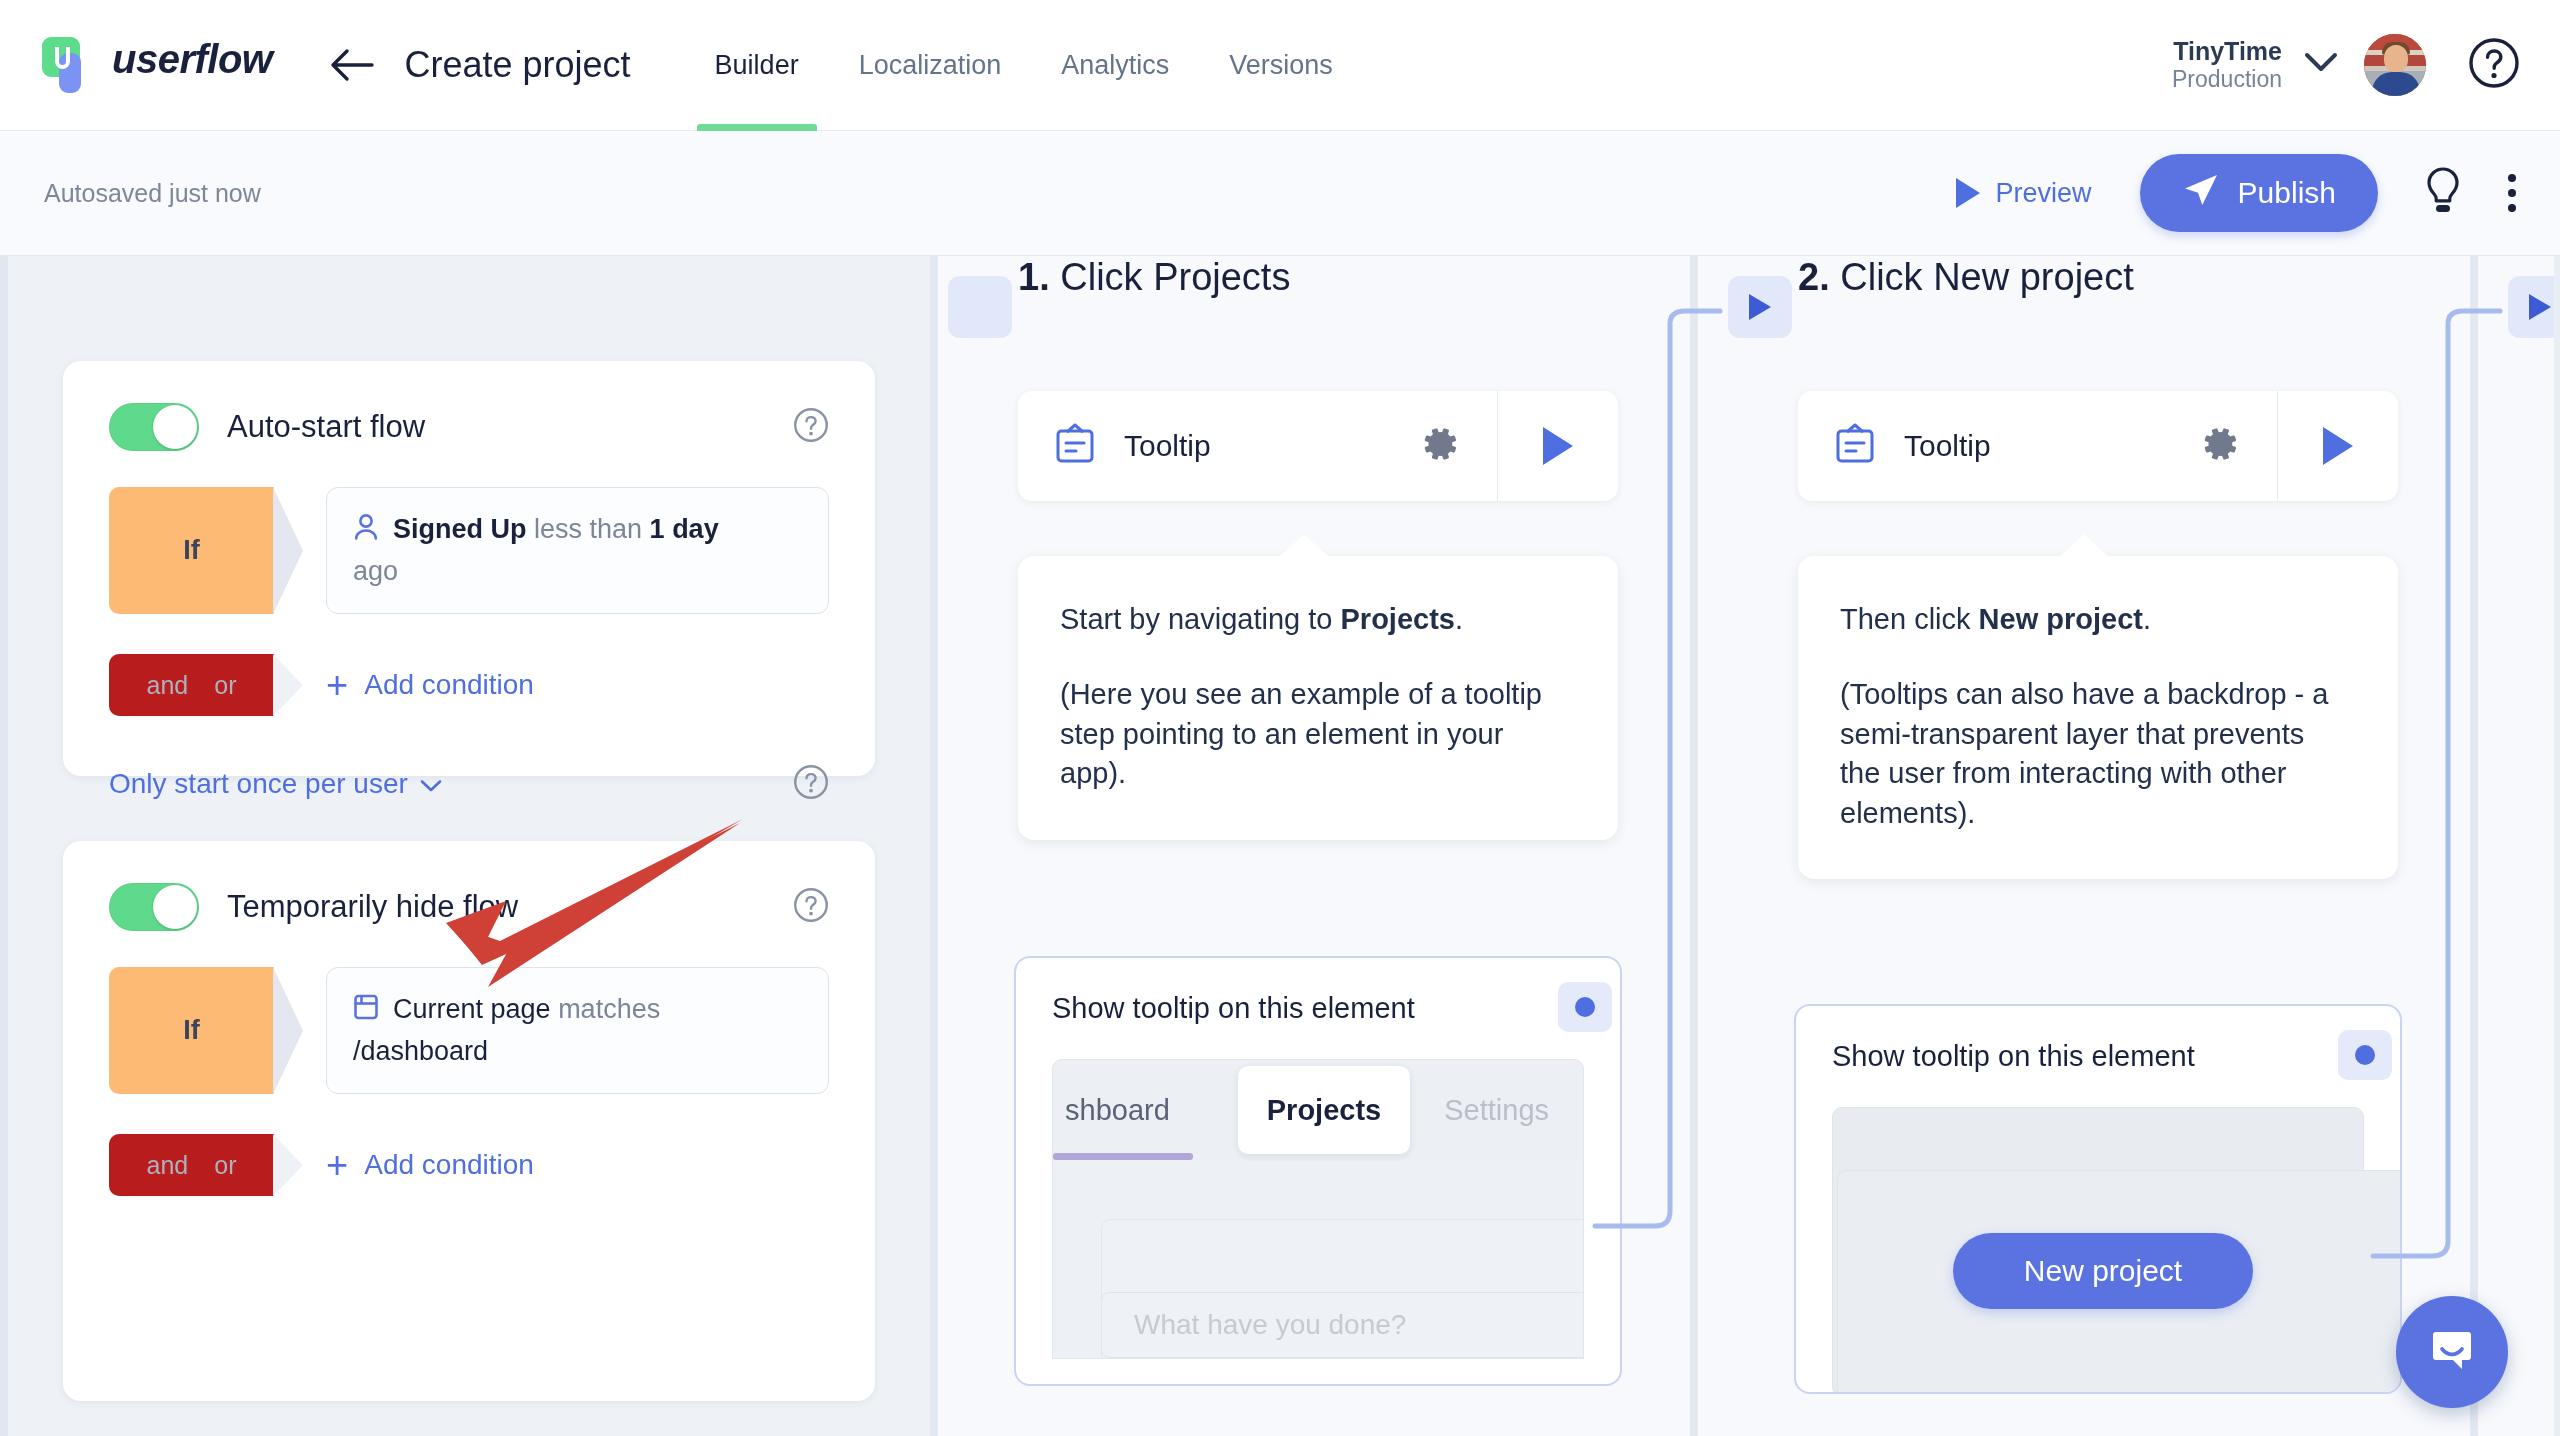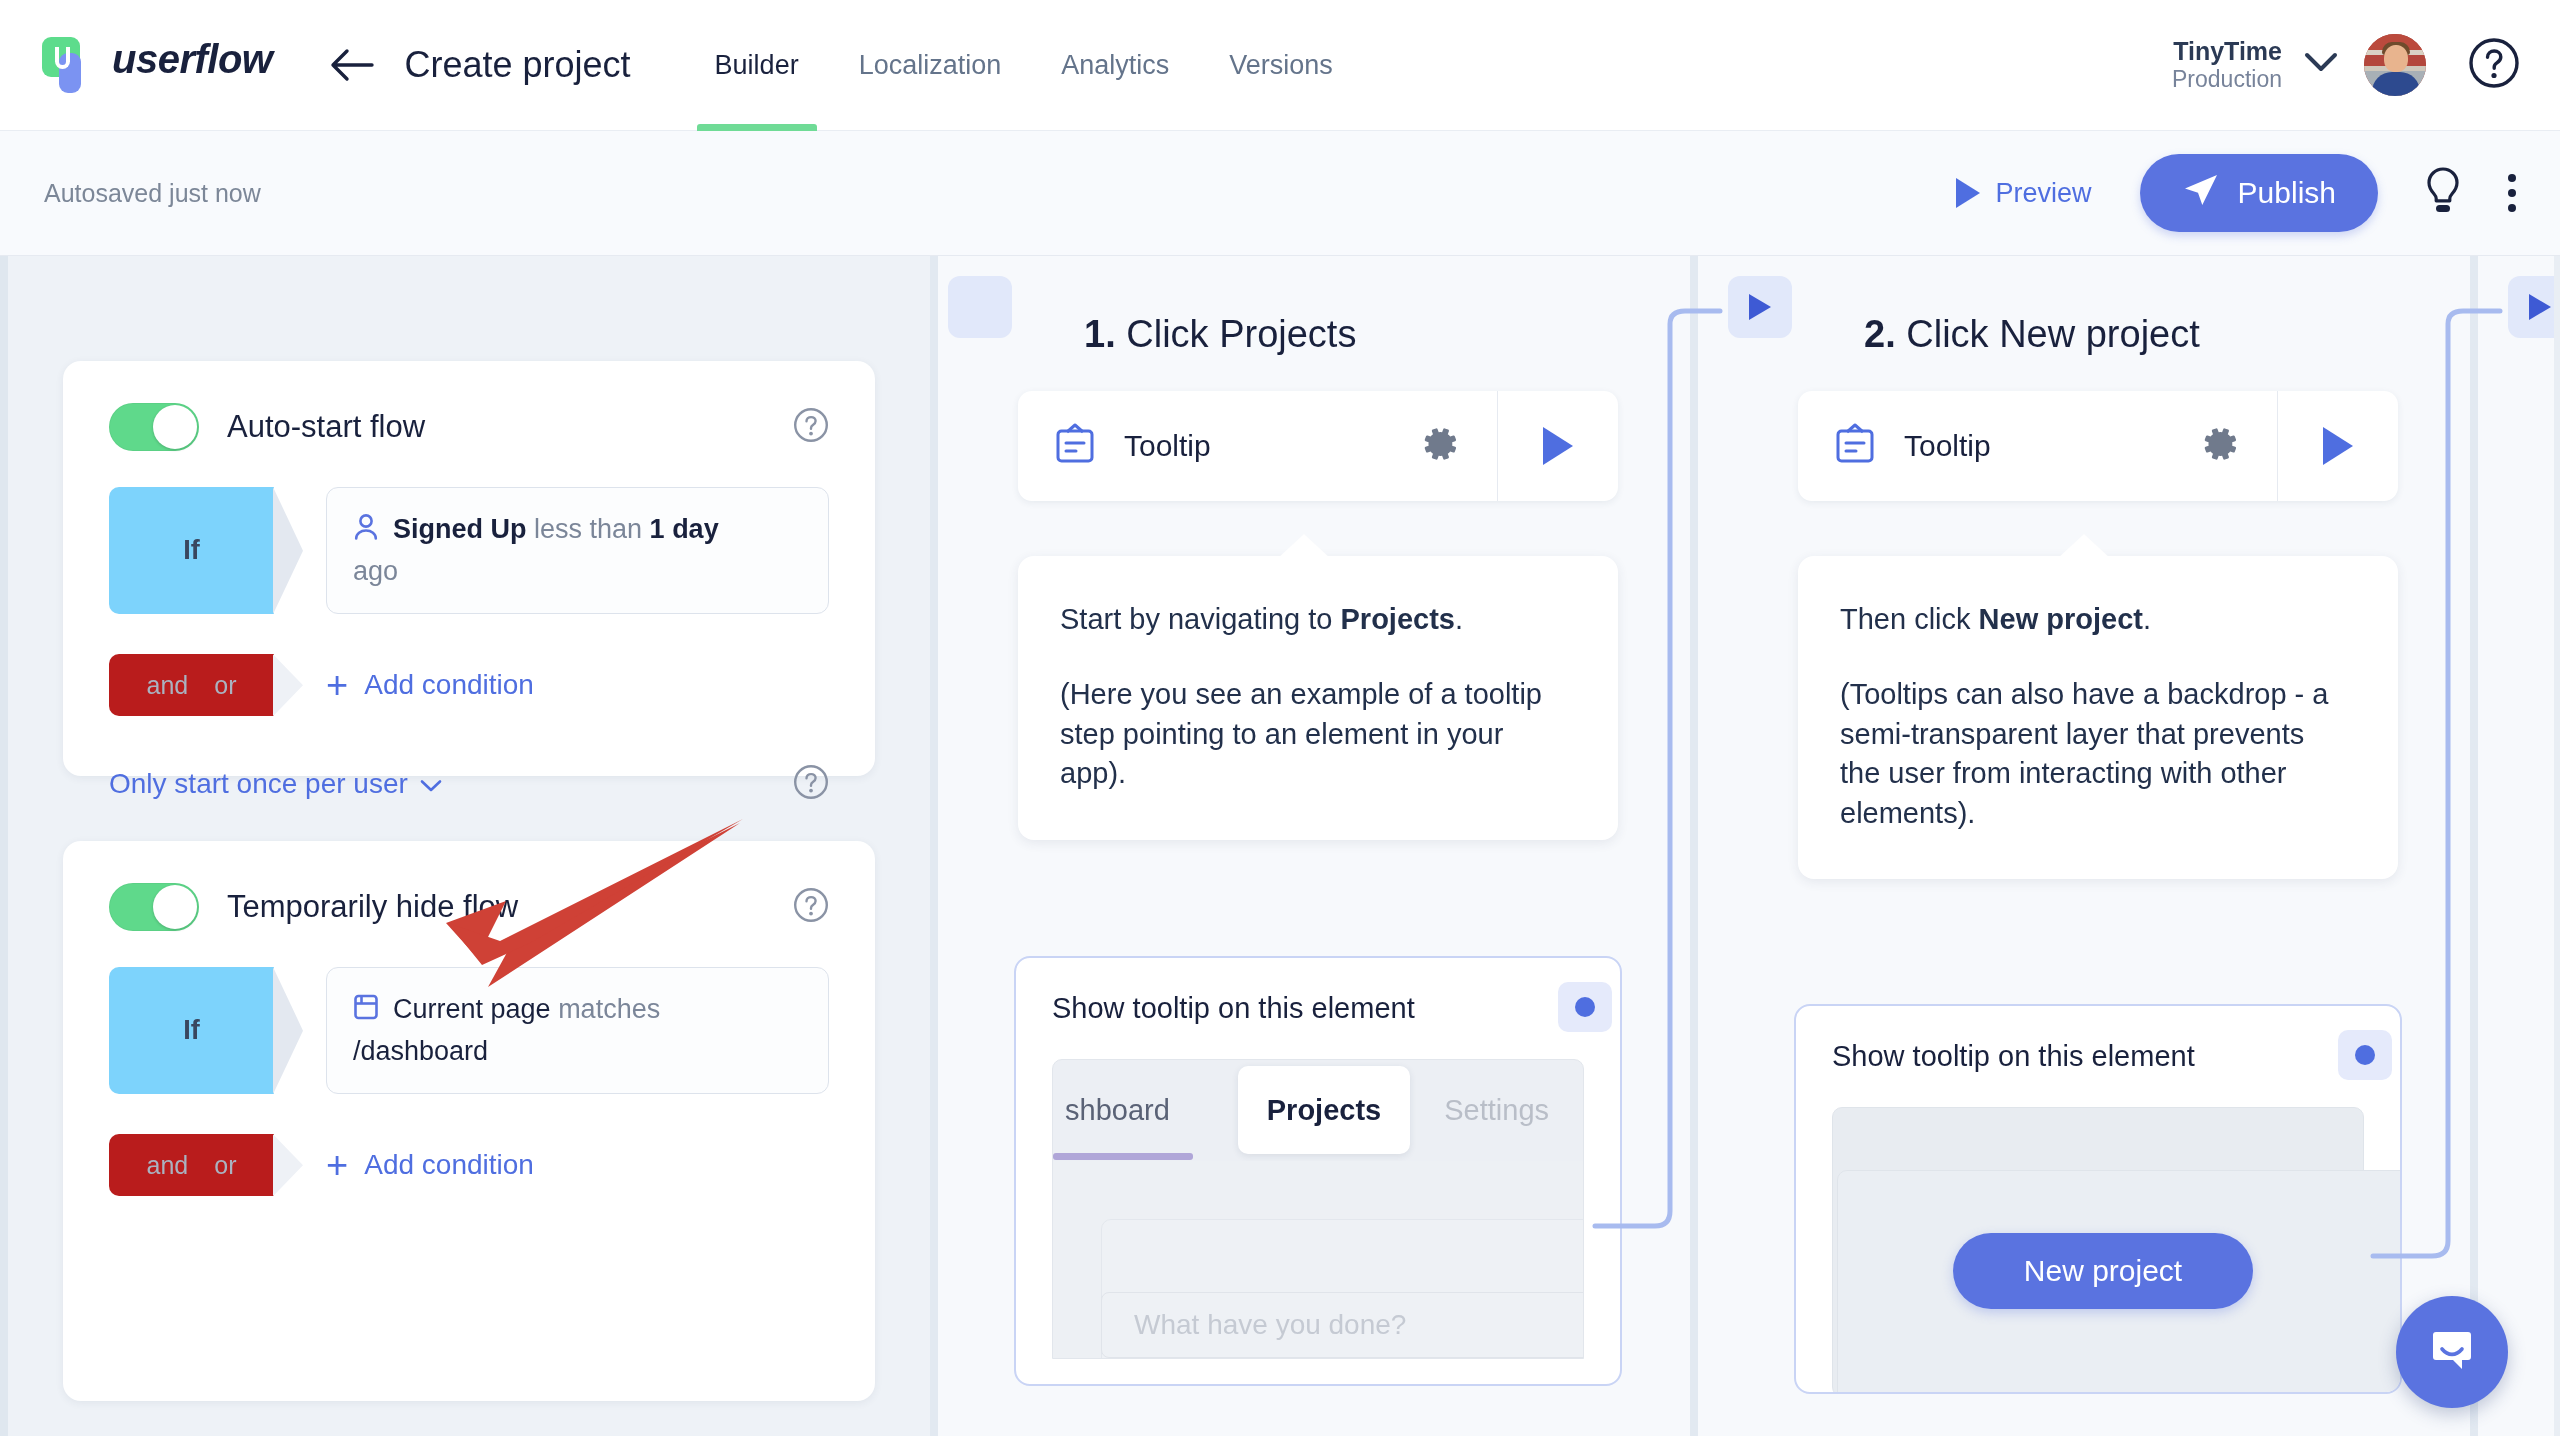--- a/index.html
+++ b/index.html
@@ -142,21 +142,21 @@
   }
   .toggle .knob {
     position: absolute; right: 2px; top: 2px; width: 44px; height: 44px;
     background: #fff; border-radius: 50%; box-shadow: 0 1px 3px rgba(0,0,0,.2);
   }
   .panel-title { margin-left: 28px; font-size: 31px; color: #19213d; white-space: nowrap; }
   .q-icon { margin-left: auto; color: #8a93a5; cursor: pointer; }
 
   .cond-row { display: flex; align-items: stretch; margin: 36px 46px 0 46px; }
   .if-chip {
-    position: relative; width: 165px; background: #7dd3fc;
+    position: relative; width: 165px; background: #fdba74;
     border-radius: 10px 0 0 10px;
     display: flex; align-items: center; justify-content: center;
     font-size: 27px; color: #39465e; font-weight: bold;
   }
   .if-chip::after {
     content: ""; position: absolute; right: -29px; top: 0; bottom: 0; width: 30px;
     background: #e3e8f0;
     clip-path: polygon(0 0, 100% 50%, 0 100%);
   }
   .cond-box {
@@ -202,21 +202,21 @@
   
   .red-arrow { position: absolute; left: 330px; top: 555px; pointer-events: none; }
 
   
   .steps { position: absolute; left: 930px; top: 0; right: 0; height: 1180px; }
   .col-sep {
     position: absolute; top: 0; width: 8px; height: 1180px; background: #e2e9f1;
   }
   .step-col { position: absolute; top: 0; width: 730px; height: 1180px; }
 
-  .step-head { display: flex; align-items: flex-end; height: 100px; padding-left: 116px; margin-left: 30px; }
+  .step-head { display: flex; align-items: flex-start; height: 100px; padding-left: 80px; }
   .step-title { font-size: 38px; color: #19213d; white-space: nowrap; }
   .step-title .num { font-weight: bold; }
 
   .step-anchor {
     position: absolute; left: 10px; top: 20px; width: 64px; height: 62px;
     background: #e1e8fa; border-radius: 12px;
     display: flex; align-items: center; justify-content: center;
   }
   .anchor-tri { width: 0; height: 0; border-left: 22px solid #3e5ad4; border-top: 13px solid transparent; border-bottom: 13px solid transparent; }
 

